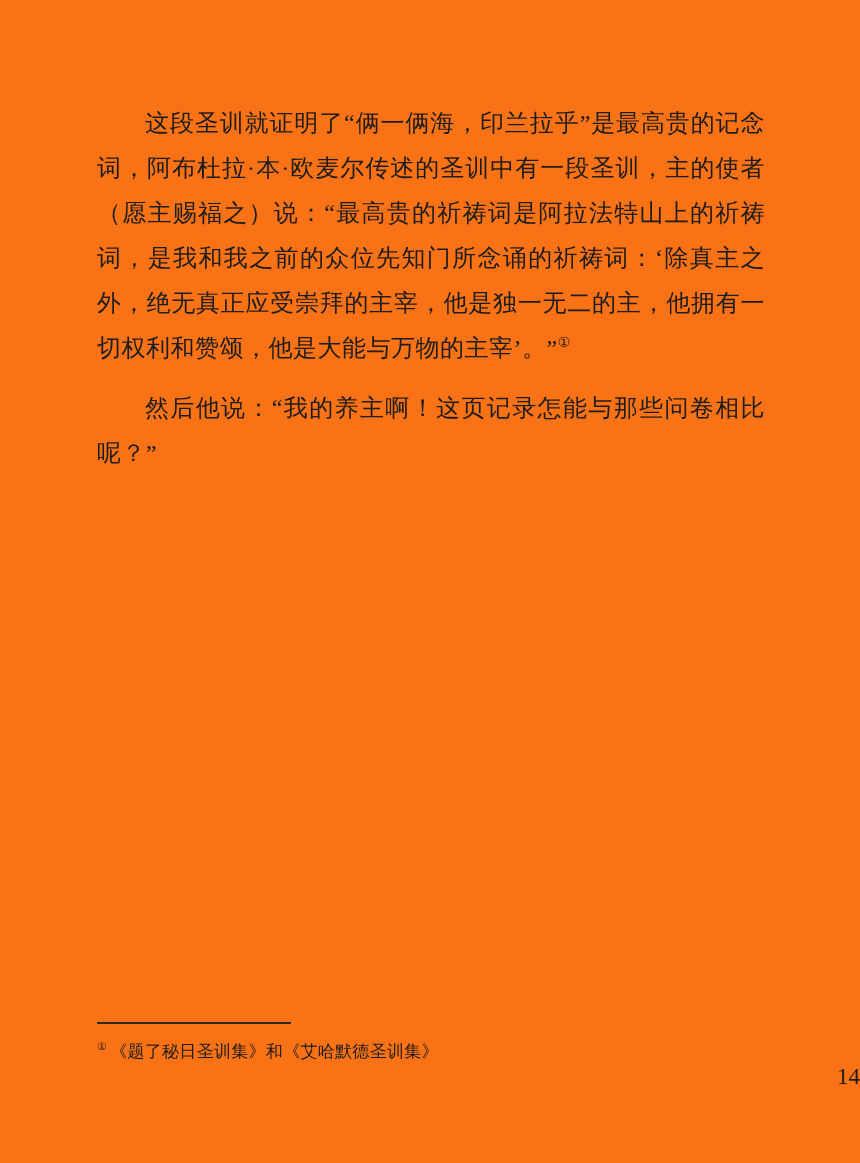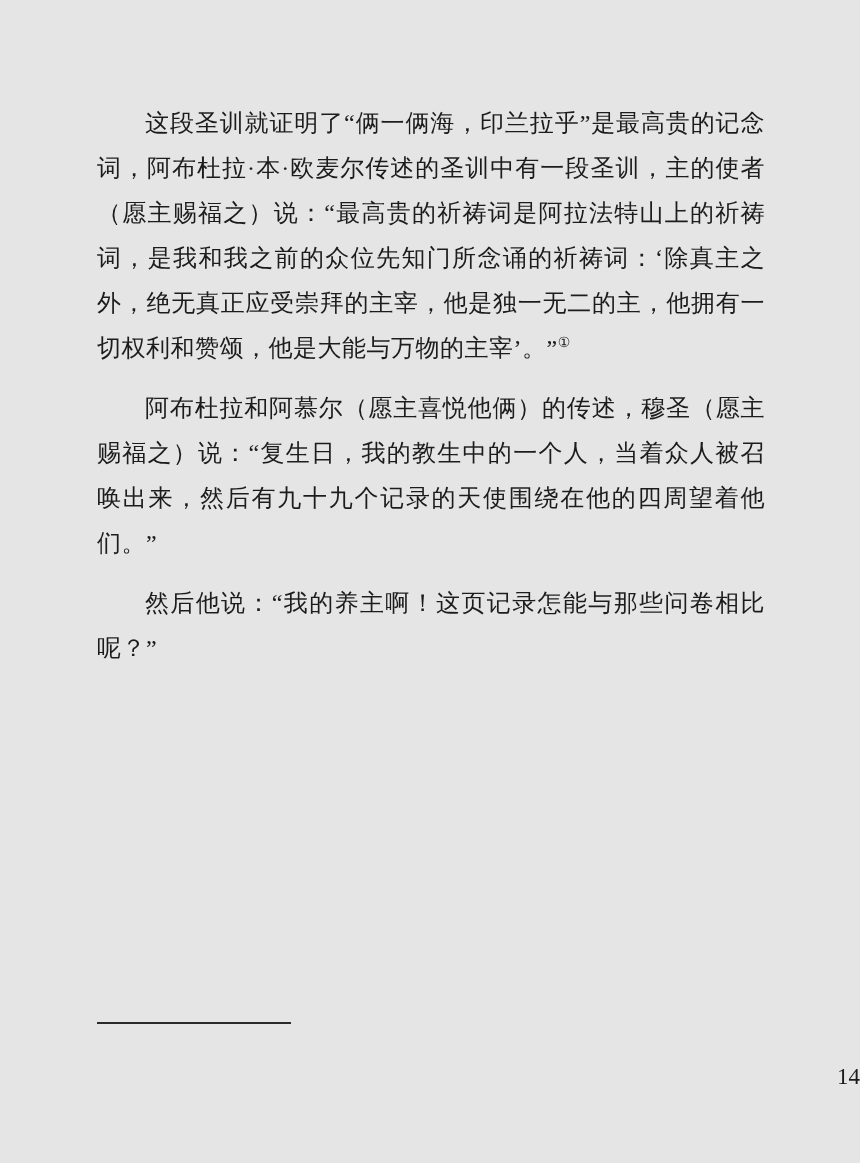--- a/index.html
+++ b/index.html
@@ -11,21 +11,21 @@
     width: 860px;
     height: 1163px;
     position: relative;
     overflow: hidden;
     font-family: "Liberation Serif", "DejaVu Serif", serif;
     color: #1c1c1c;
   }
   .page {
     position: absolute;
     inset: 0;
-    background: #e5e5e5;
+    background: #f97316;
   }
   .content {
     position: absolute;
     top: 101px;
     left: 97px;
     width: 668px;
   }
   .content p {
     margin: 0 0 15px 0;
     font-size: 24px;
@@ -74,22 +74,24 @@
     line-height: 30px;
   }
 </style>
 </head>
 <body>
 
 <div class="page">
 
   <div class="content">
     <p><span>这段圣训就证明了“俩一俩海，印兰拉乎”是最高贵的记念词，阿布杜拉·本·欧麦尔传述的圣训中有一段圣训，主的使者（愿主赐福之）说：“最高贵的祈祷词是阿拉法特山上的祈祷词，是我和我之前的众位先知门所念诵的祈祷词：‘除真主之外，绝无真正应受崇拜的主宰，他是独一无二的主，他拥有一切权利和赞颂，他是大能与万物的主宰’。”</span><sup class="ref">①</sup></p>
-    <p><span>阿布杜拉和阿慕尔（愿主喜悦他俩）的传述，穆圣（愿主赐福之）说：“复生日，我的教生中的一个人，当着众人被召唤出来，然后有九十九个记录的天使围绕在他的四周望着他们。”</span></p>
     <p><span>然后他说：“我的养主啊！这页记录怎能与那些问卷相比呢？”</span></p>
   </div>
 
   <div class="footnote-rule"></div>
 
+  <div class="footnote">
+    <sup>①</sup><span>《题了秘日圣训集》和《艾哈默德圣训集》</span>
+  </div>
 
   <div class="page-number">14</div>
 
 </div>
 
 </body></html>

